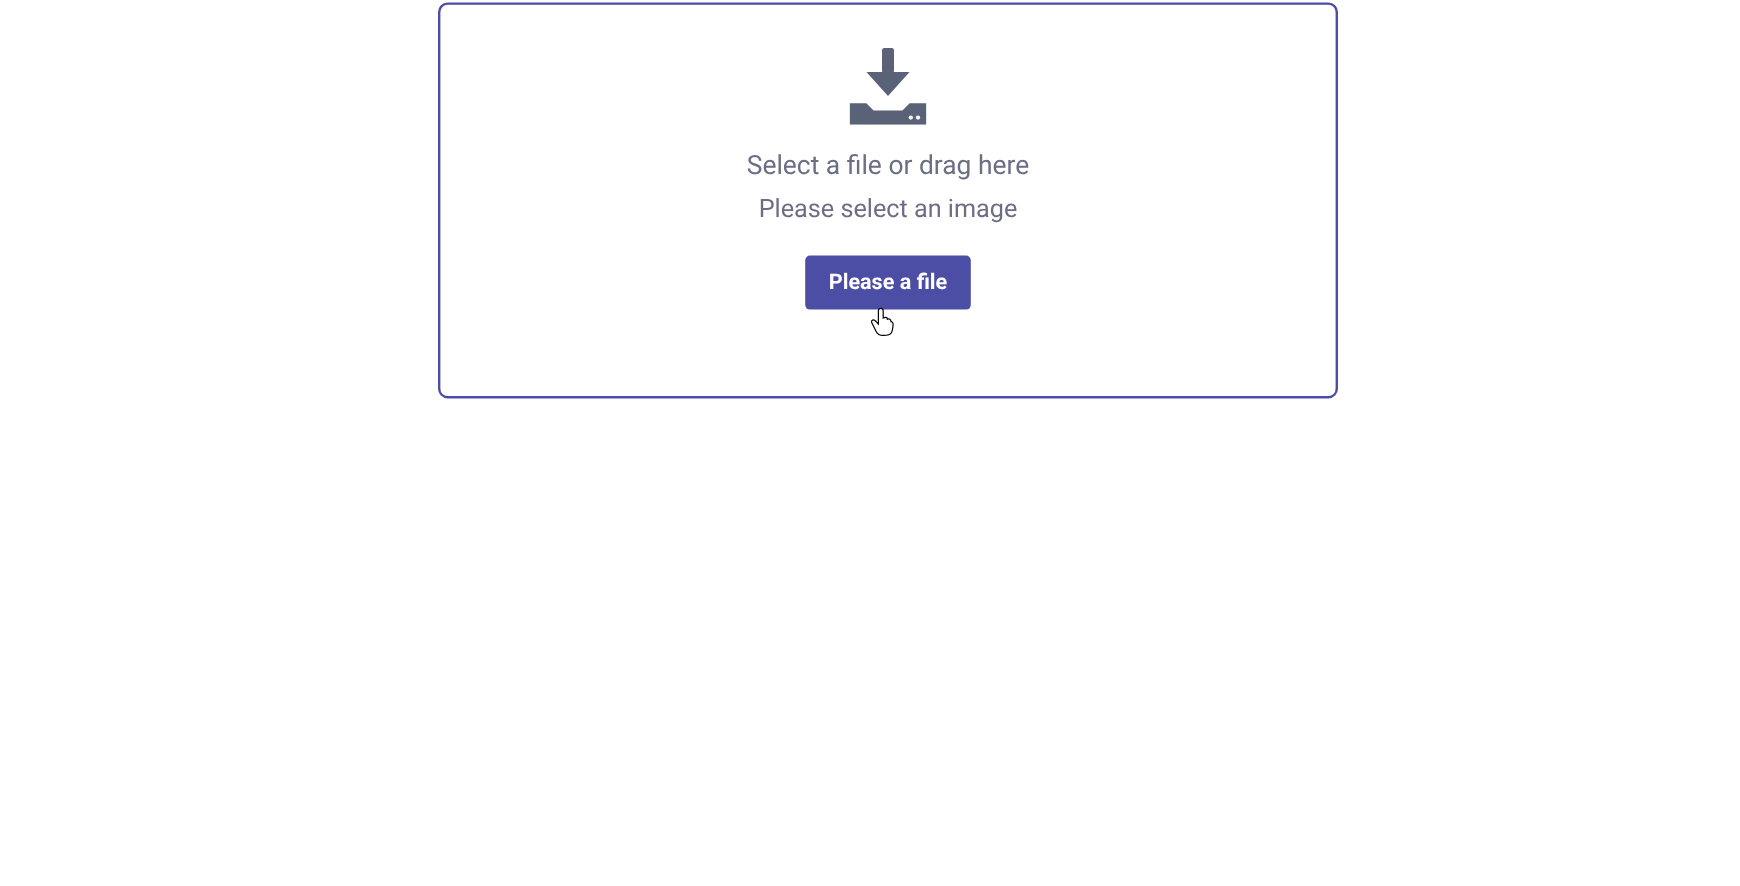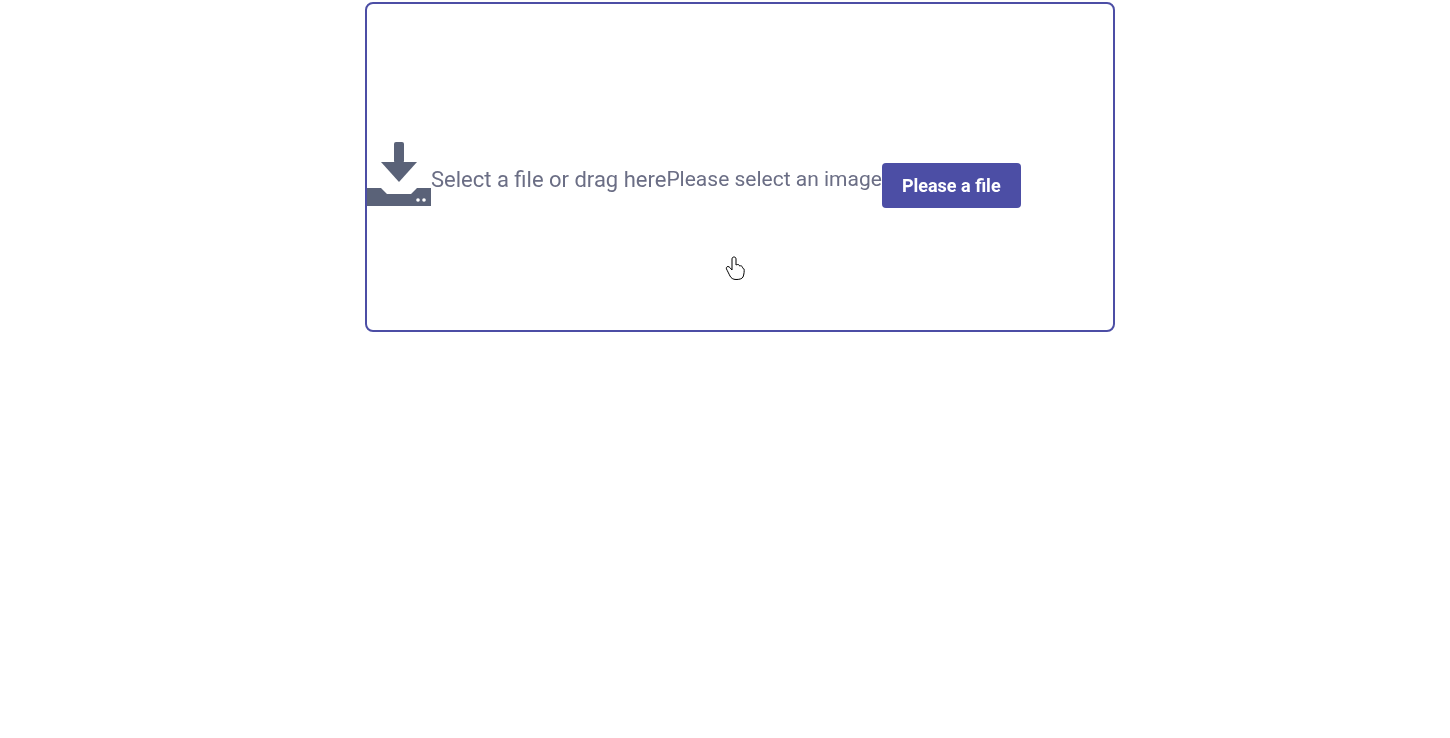--- a/index.html
+++ b/index.html
@@ -16,21 +16,21 @@
     }
     .dropzone {
       position: absolute;
       left: 365px;
       top: 2px;
       width: 750px;
       height: 330px;
       border: 2px solid #4c4ea5;
       border-radius: 8px;
       display: flex;
-      flex-direction: row;
+      flex-direction: column;
       align-items: center;
       justify-content: flex-start;
       padding-top: 36px;
     }
     .upload-icon {
       width: 64px;
       height: 64px;
       margin-bottom: 22px;
     }
     .upload-icon svg {
@@ -40,21 +40,21 @@
     .title-text {
       font-size: 22px;
       color: #6b6e85;
       font-weight: 400;
       margin-bottom: 12px;
     }
     .subtitle-text {
       font-size: 21px;
       color: #6b6e85;
       font-weight: 400;
-      margin-bottom: 13px;
+      margin-bottom: 26px;
     }
     .select-button {
       background: #4c4ea5;
       color: #ffffff;
       border: none;
       border-radius: 4px;
       padding: 12px 20px;
       font-size: 18px;
       font-weight: 700;
       font-family: inherit;

